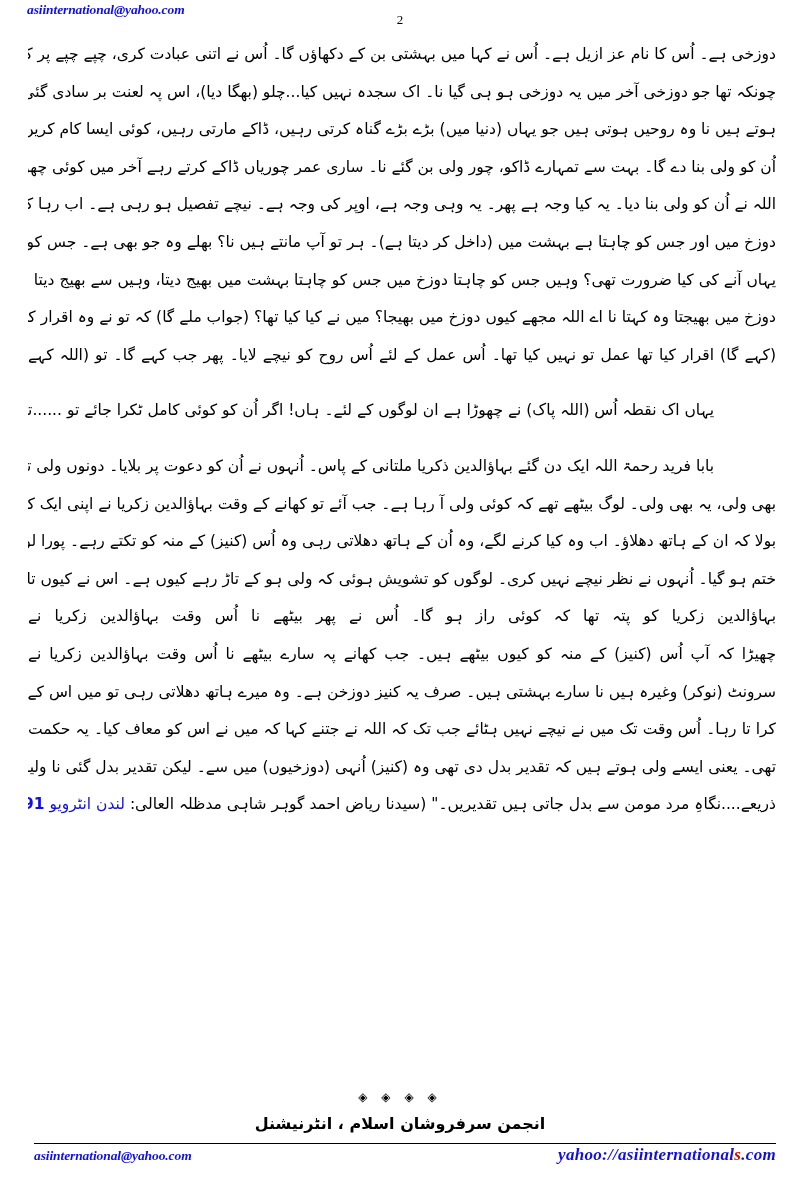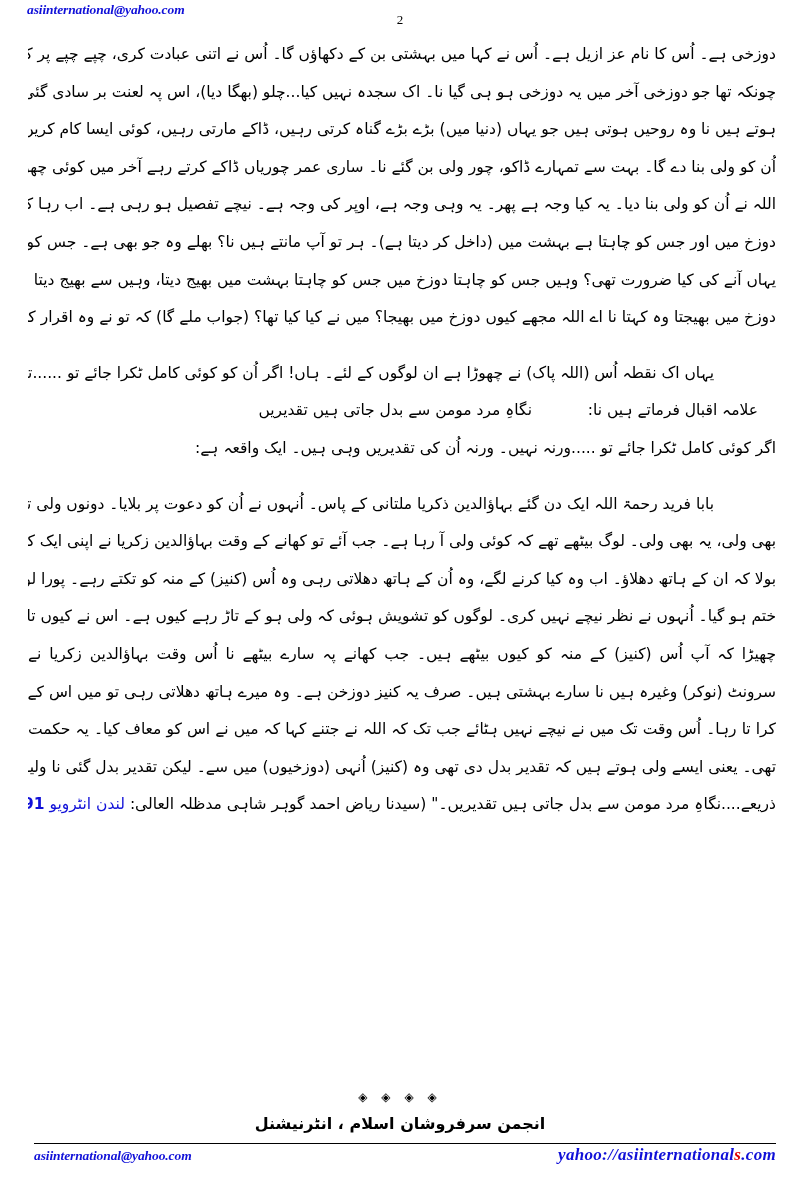--- a/index.html
+++ b/index.html
@@ -198,46 +198,38 @@
 
     <div>
       <div class="urdu-line">دوزخی ہے۔ اُس کا نام عز ازیل ہے۔ اُس نے کہا میں بہشتی بن کے دکھاؤں گا۔ اُس نے اتنی عبادت کری، چپے چپے پر کری نا،</div>
       <div class="urdu-line">چونکہ تھا جو دوزخی آخر میں یہ دوزخی ہو ہی گیا نا۔ اک سجدہ نہیں کیا...چلو (بھگا دیا)،  اس پہ لعنت بر سادی گئی۔ پھر جو لوگ بہشتی</div>
       <div class="urdu-line">ہوتے ہیں نا وہ روحیں ہوتی ہیں جو یہاں (دنیا میں) بڑے بڑے گناہ کرتی رہیں، ڈاکے مارتی رہیں، کوئی ایسا کام کریں گی کہ اللہ</div>
       <div class="urdu-line">اُن کو ولی بنا دے گا۔ بہت سے تمہارے ڈاکو، چور ولی بن گئے نا۔ ساری عمر چوریاں ڈاکے کرتے رہے آخر میں کوئی چھوٹا سا کام کیا</div>
       <div class="urdu-line">اللہ نے اُن کو ولی بنا دیا۔ یہ کیا وجہ ہے پھر۔ یہ وہی وجہ ہے، اوپر کی وجہ ہے۔ نیچے تفصیل ہو رہی ہے۔ اب رہا کیا، جس کو وہ چاہتا ہے</div>
       <div class="urdu-line">دوزخ میں اور جس کو چاہتا ہے بہشت میں (داخل کر دیتا ہے)۔ ہر تو آپ مانتے ہیں نا؟ بھلے وہ جو بھی ہے۔ جس کو چاہے۔ تو پھر</div>
       <div class="urdu-line">یہاں آنے کی کیا ضرورت تھی؟ وہیں جس کو چاہتا دوزخ میں جس کو چاہتا بہشت میں بھیج دیتا،  وہیں سے بھیج دیتا ہے۔ پھر جس کو</div>
       <div class="urdu-line">دوزخ میں بھیجتا وہ کہتا نا اے اللہ مجھے کیوں دوزخ میں بھیجا؟ میں نے کیا کیا تھا؟  (جواب ملے گا)  کہ تو نے وہ اقرار کیا تھا</div>
+      <div class="urdu-line">(کہے گا) اقرار کیا تھا عمل تو نہیں کیا تھا۔ اُس عمل کے لئے اُس روح کو نیچے لایا۔ پھر جب کہے گا۔ تو (اللہ کہے</div>
     </div>
 
     <div class="para-gap"></div>
 
     <div>
       <div class="urdu-line last-line indent-first">یہاں اک نقطہ اُس (اللہ پاک) نے چھوڑا ہے ان لوگوں کے لئے۔ ہاں!  اگر اُن کو کوئی کامل ٹکرا جائے تو ......تو پھر</div>
     </div>
 
-    <div>
-      <div class="verse-line verse-indent-a">
-        <span class="verse-lead">علامہ اقبال فرماتے ہیں نا:</span>
-        <span class="verse-gap"></span>
-        <span class="verse-body">نگاہِ مرد مومن سے بدل جاتی ہیں تقدیریں</span>
-      </div>
-      <div class="verse-line verse-indent-b">
-        <span class="verse-body">اگر کوئی کامل ٹکرا جائے تو .....ورنہ نہیں۔ ورنہ اُن کی تقدیریں وہی ہیں۔ ایک واقعہ ہے:</span>
-      </div>
-    </div>
 
     <div class="para-gap"></div>
 
     <div>
       <div class="urdu-line indent-first">بابا فرید رحمۃ اللہ ایک دن گئے بہاؤالدین ذکریا ملتانی کے پاس۔ اُنہوں نے اُن کو دعوت پر بلایا۔ دونوں ولی تھے۔ وہ</div>
       <div class="urdu-line">بھی ولی، یہ بھی ولی۔ لوگ بیٹھے تھے کہ کوئی ولی آ رہا ہے۔ جب آئے تو کھانے کے وقت بہاؤالدین زکریا نے اپنی ایک کنیز کو</div>
       <div class="urdu-line">بولا کہ ان کے ہاتھ دھلاؤ۔ اب وہ کیا کرنے لگے، وہ اُن کے ہاتھ دھلاتی رہی وہ اُس (کنیز) کے منہ کو تکتے رہے۔ پورا لوٹا</div>
       <div class="urdu-line">ختم ہو گیا۔ اُنہوں نے نظر نیچے نہیں کری۔ لوگوں کو تشویش ہوئی کہ ولی ہو کے تاڑ رہے کیوں ہے۔ اس نے کیوں تاڑا؟ اب</div>
+      <div class="urdu-line">بہاؤالدین زکریا کو پتہ تھا کہ کوئی راز ہو گا۔ اُس نے پھر بیٹھے نا اُس وقت بہاؤالدین زکریا نے</div>
       <div class="urdu-line">چھیڑا کہ آپ اُس (کنیز) کے منہ کو کیوں بیٹھے ہیں۔ جب کھانے پہ سارے بیٹھے نا اُس وقت بہاؤالدین زکریا نے</div>
       <div class="urdu-line">سرونٹ (نوکر) وغیرہ ہیں نا سارے بہشتی ہیں۔ صرف یہ کنیز دوزخن ہے۔ وہ میرے ہاتھ دھلاتی رہی تو میں اس کے گناہ معاف</div>
       <div class="urdu-line">کرا تا رہا۔ اُس وقت تک میں نے نیچے نہیں ہٹائے جب تک کہ اللہ نے جتنے کہا کہ میں نے اس کو معاف کیا۔ یہ حکمت</div>
       <div class="urdu-line">تھی۔ یعنی ایسے ولی ہوتے ہیں کہ تقدیر بدل دی تھی وہ (کنیز) اُنہی (دوزخیوں) میں سے۔ لیکن تقدیر بدل گئی نا ولیوں کے</div>
 
       <div class="urdu-line last-line">
         <span>ذریعے....نگاہِ مرد مومن سے بدل جاتی ہیں تقدیریں۔"   (سیدنا ریاض احمد گوہر شاہی مدظلہ العالی:</span>
         <span class="cite-blue">لندن انٹرویو</span>
         <span class="cite-blue-bold">1997</span>
         

